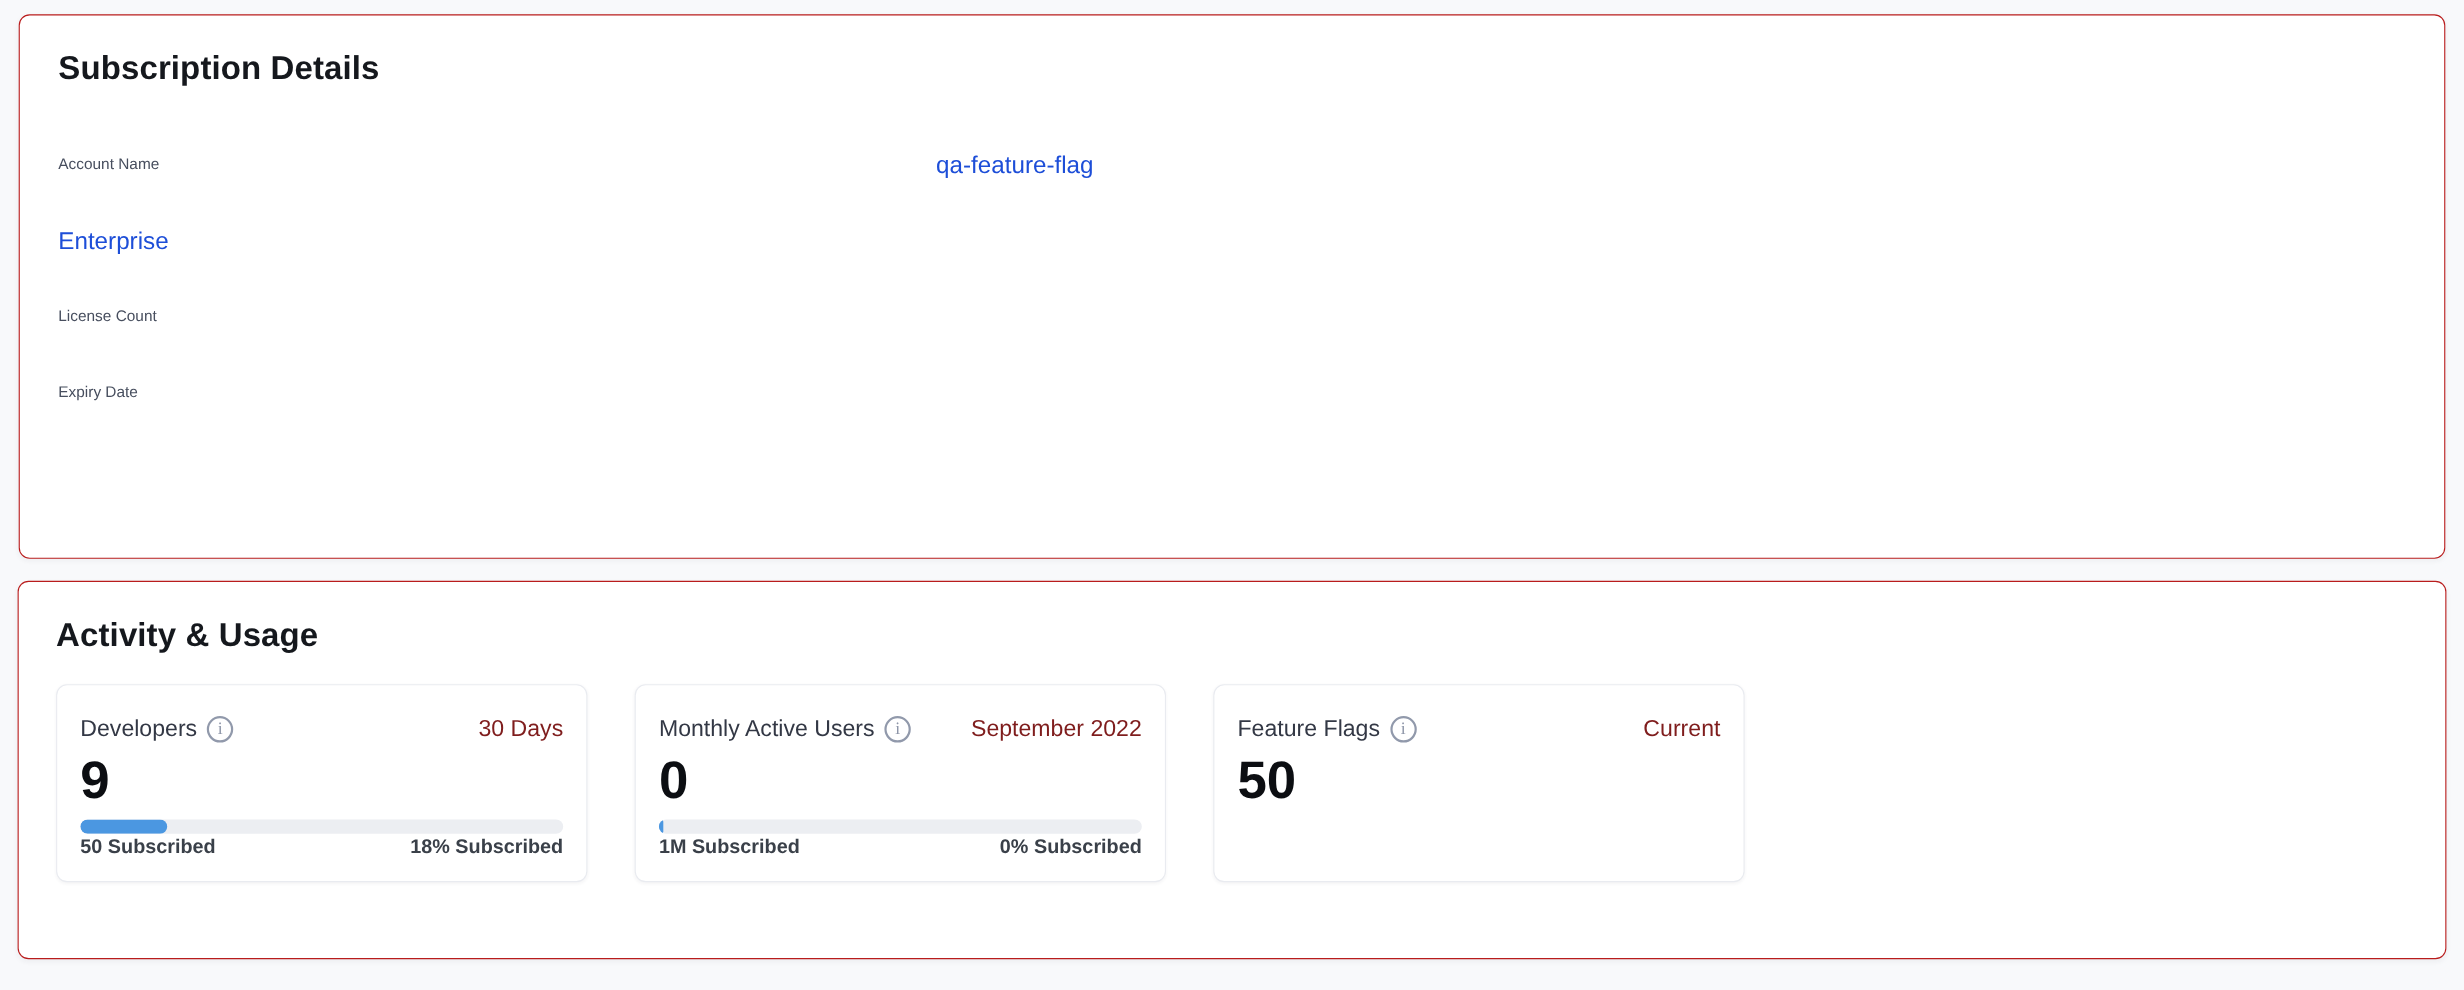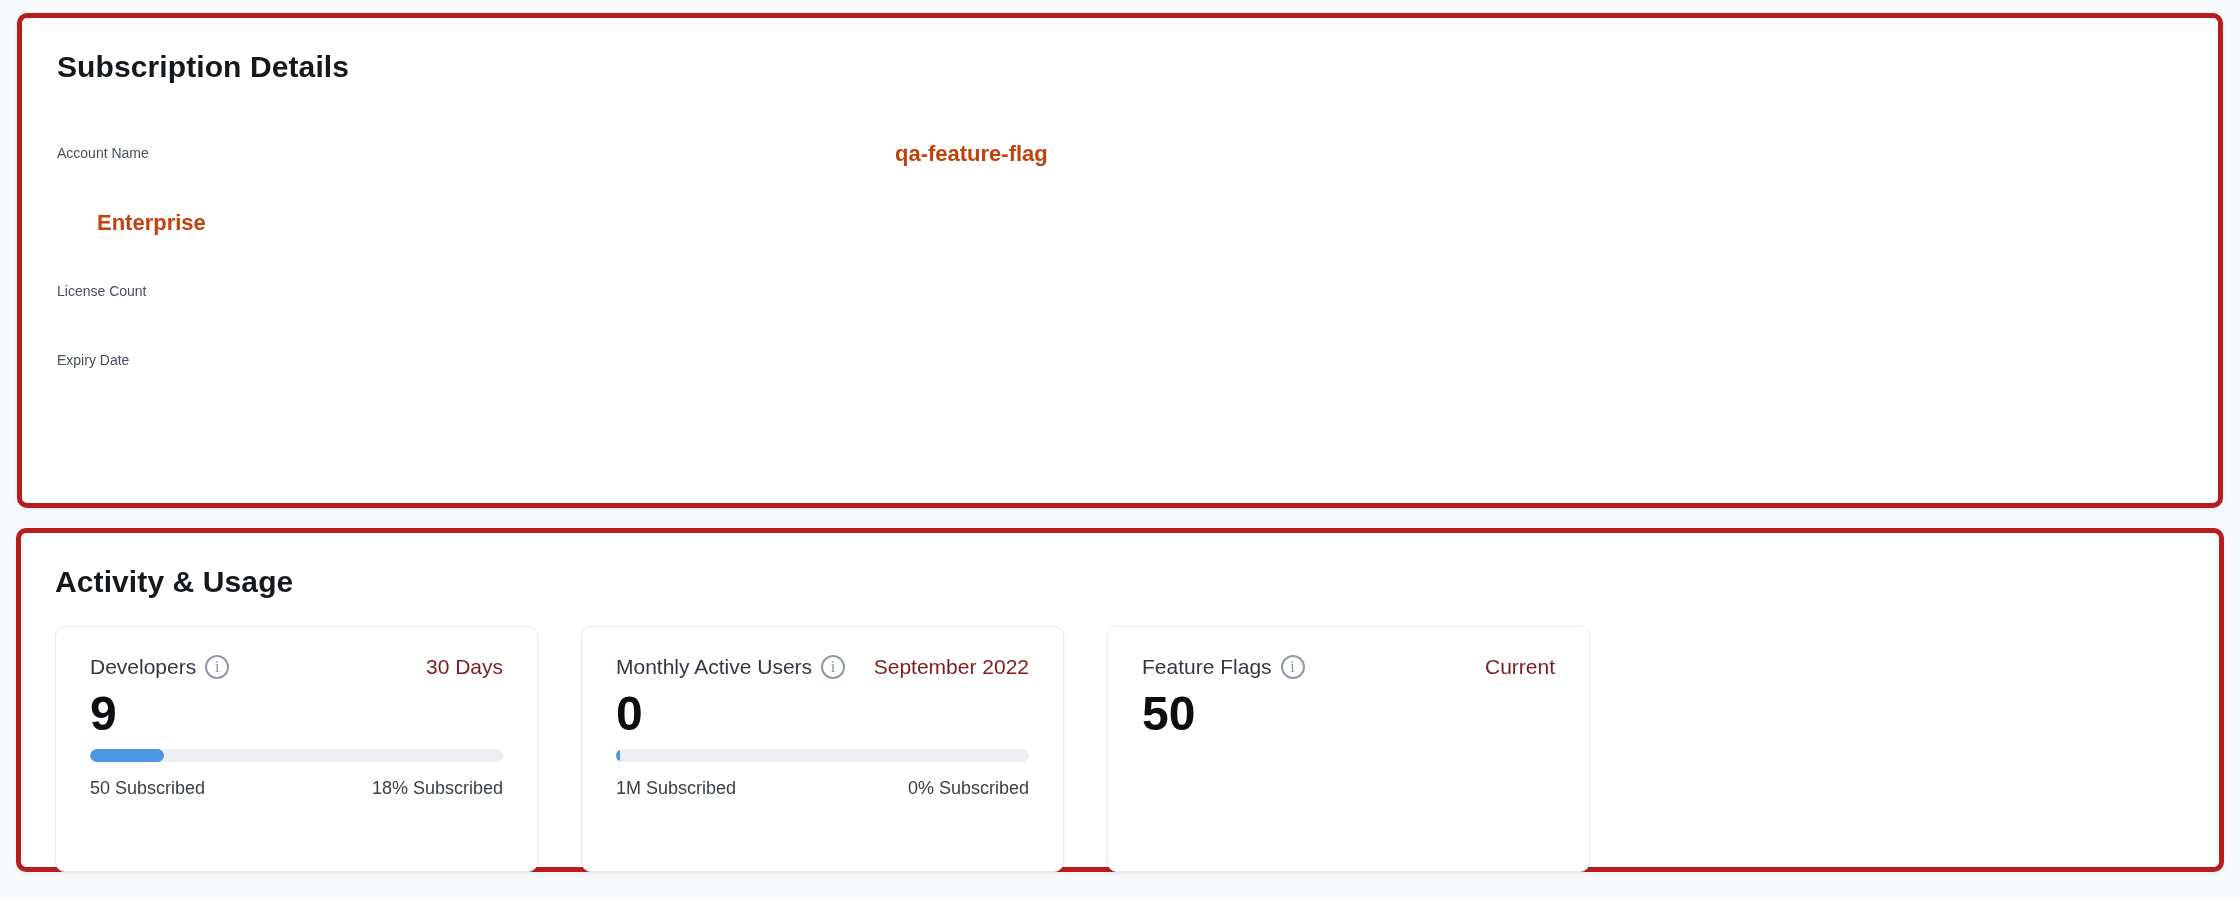--- a/index.html
+++ b/index.html
@@ -5,21 +5,21 @@
   * { margin: 0; padding: 0; box-sizing: border-box; }
   html, body {
     width: 2240px; height: 900px;
     background: #f8f9fb;
     font-family: "Liberation Sans", "DejaVu Sans", sans-serif;
     overflow: hidden;
     position: relative;
   }
   .card {
     background: #ffffff;
-    border: 5px solid #b91c1c;
+    border: 1px solid #b91c1c;
     border-radius: 10px;
     box-shadow: 0 2px 5px rgba(30, 35, 50, 0.05);
     position: absolute;
   }
 
   
   .subscription-card {
     left: 17px; top: 13px;
     width: 2206px; height: 495px;
     padding: 27px 35px;
@@ -41,45 +41,44 @@
     width: 798px;
     flex: 0 0 798px;
     font-size: 14px;
     line-height: 33px;
     color: #474e5e;
   }
   .detail-values { flex: 1; }
   .detail-value {
     font-size: 22px;
     line-height: 33px;
-    font-weight: 700;
-    color: #c2410c;
-    margin-left: 40px;
+    font-weight: 400;
+    color: #1d4ed8;
   }
   .detail-value + .detail-value { margin-top: 21px; }
 
   
   .activity-card {
     left: 16px; top: 528px;
     width: 2208px; height: 344px;
     padding: 27px 34px;
   }
   .stat-cards {
     display: flex;
     gap: 43px;
     margin-top: 22px;
   }
   .stat-card {
     width: 483px;
-    height: 246px;
+    height: 180px;
     background: #ffffff;
     border: 1px solid #e9ebf0;
     border-radius: 10px;
     box-shadow: 0 1px 3px rgba(30, 35, 50, 0.05);
-    padding: 26px 34px;
+    padding: 26px 21px;
   }
   .stat-header {
     display: flex;
     align-items: center;
     justify-content: space-between;
     line-height: 27px;
   }
   .stat-title-wrap { display: flex; align-items: center; gap: 9px; }
   .stat-title {
     font-size: 21px;
@@ -118,26 +117,26 @@
     background: #eceef2;
     overflow: hidden;
     position: relative;
   }
   .progress-fill {
     height: 100%;
     border-radius: 8px;
     background: #4b97e1;
   }
   .stat-footer {
-    margin-top: 15px;
     display: flex;
     justify-content: space-between;
     font-size: 18px;
     line-height: 22px;
     color: #3a4049;
+    font-weight: bold;
   }
 </style>
 </head>
 <body>
 
 <div>
 
   <section class="card subscription-card">
     <h2 class="section-title">Subscription Details</h2>
 

